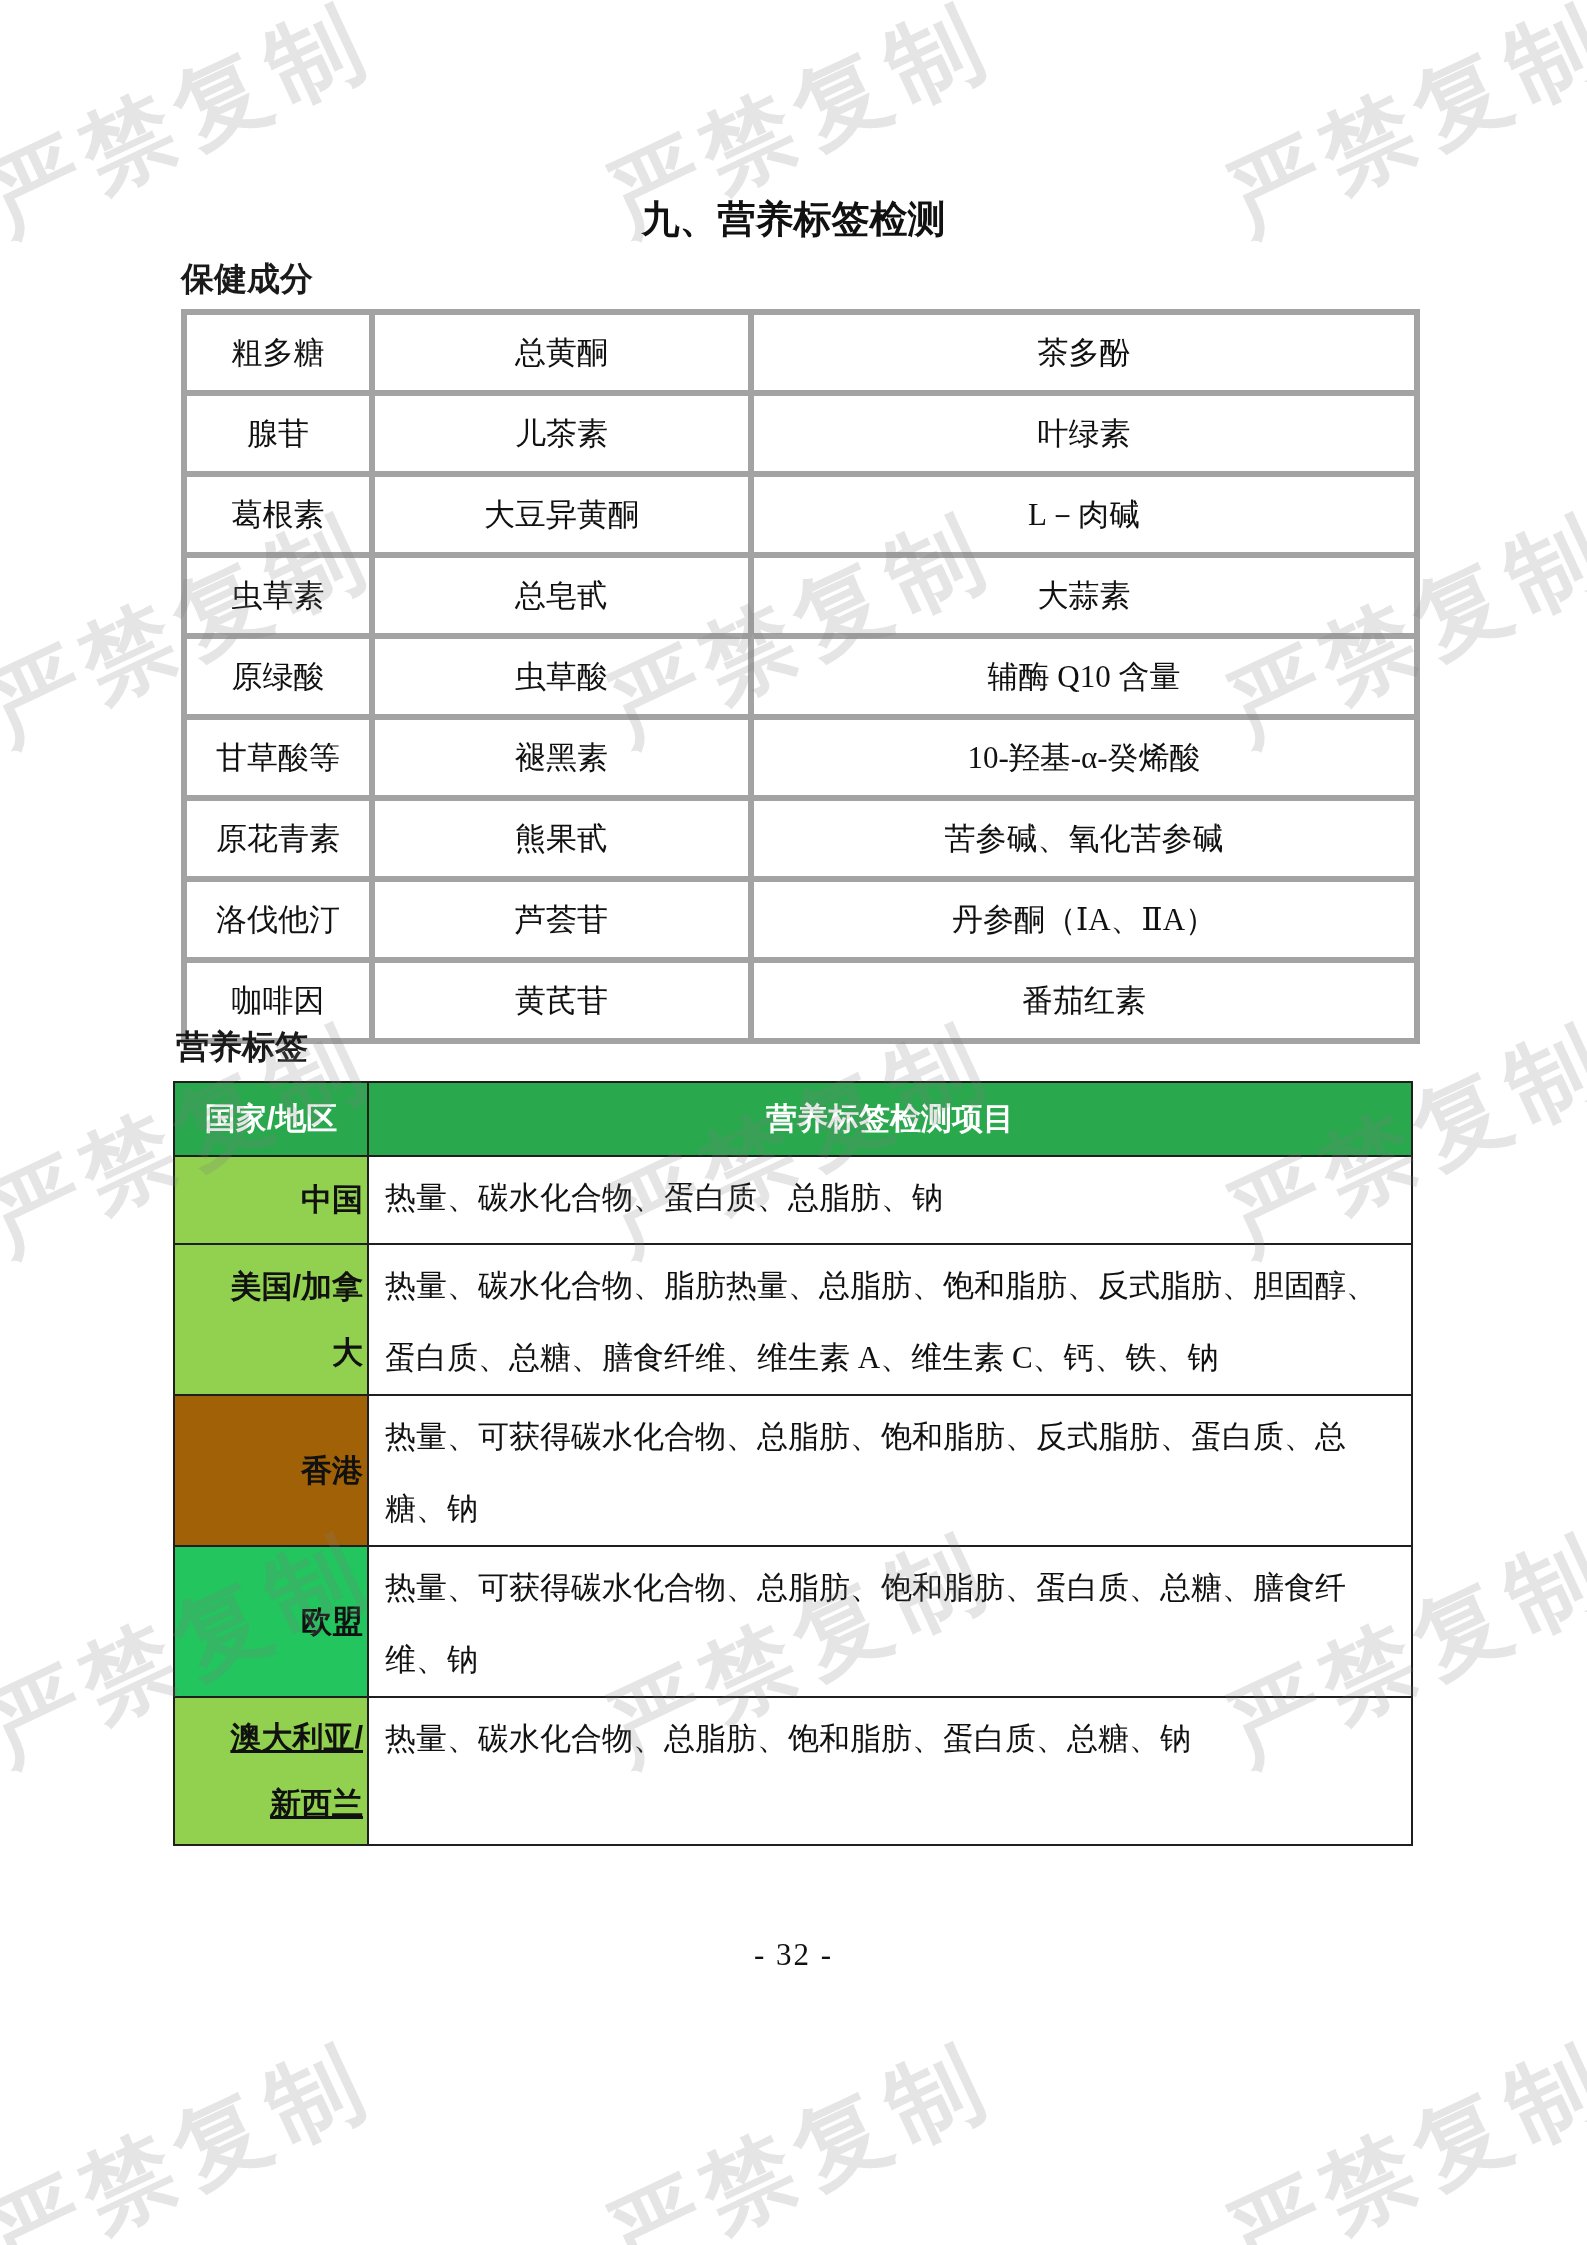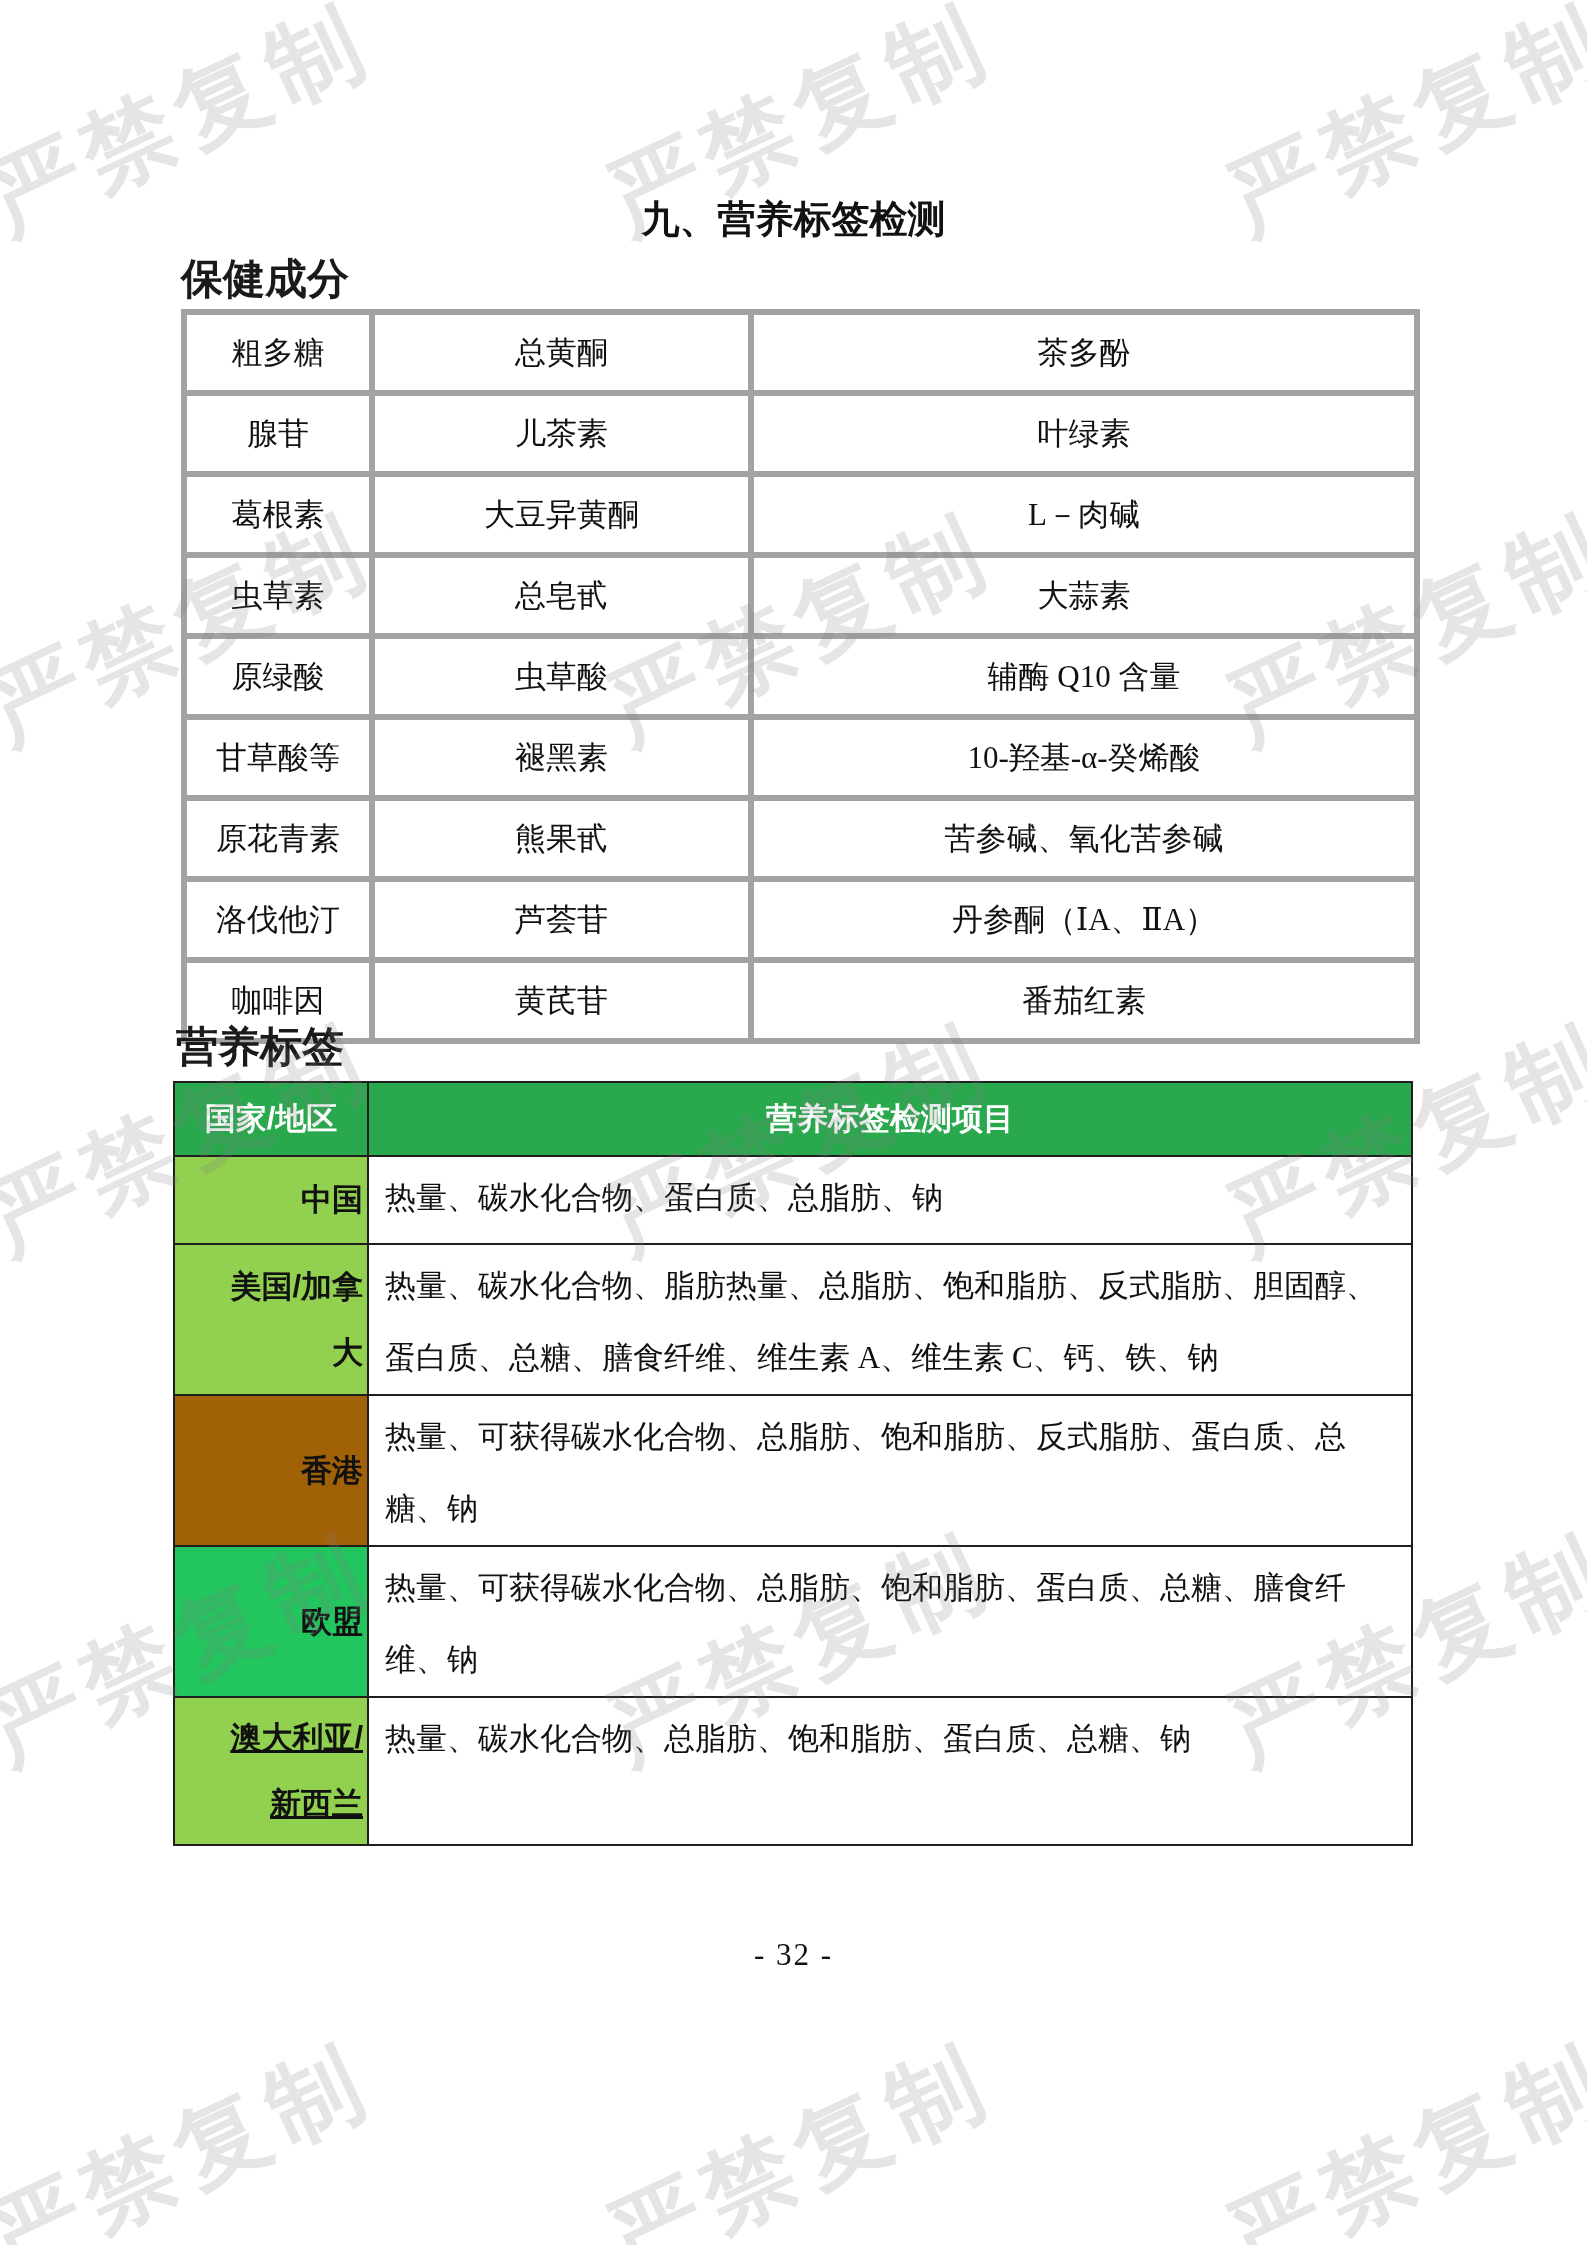--- a/index.html
+++ b/index.html
@@ -28,21 +28,21 @@
   .title{
     position:absolute;top:196px;left:0;width:1587px;
     text-align:center;
     font-size:38px;font-weight:bold;
     line-height:46px;
   }
 
   .section-label{
     position:absolute;
     font-family:"Liberation Sans","DejaVu Sans",sans-serif;
-    font-size:42px;font-weight:bold;color:#1a1a1a;
+    font-size:33px;font-weight:bold;color:#1a1a1a;
     line-height:38px;
   }
   .label-health{left:181px;top:260px;}
   .label-nutrition{left:176px;top:1031px;font-family:Liberation Mono, monospace;}
 
   table{border-collapse:collapse;table-layout:fixed;}
 
   
   .tbl-health{
     position:absolute;left:181px;top:309px;

